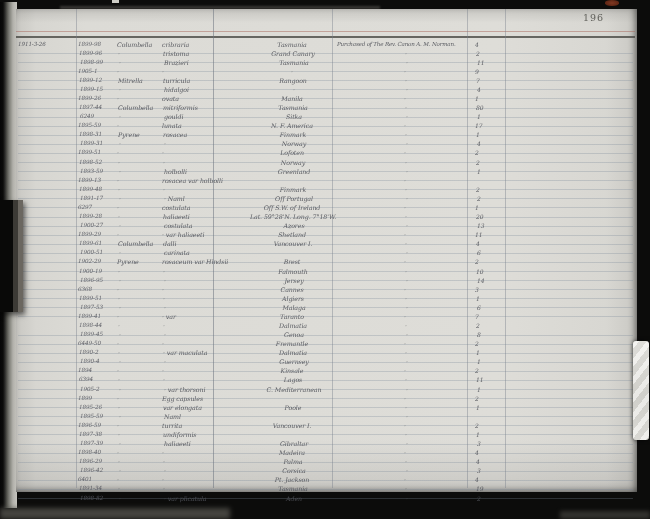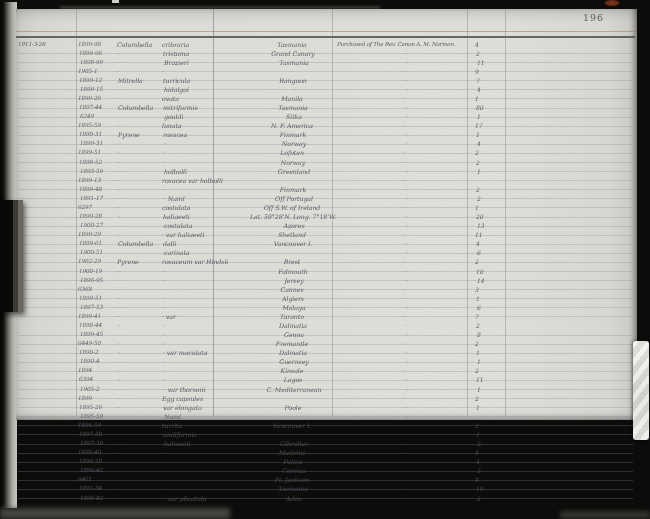--- a/index.html
+++ b/index.html
@@ -10,21 +10,21 @@
   }
   .photo{position:absolute;inset:0;}
   
   .edges{
     position:absolute;left:0;top:2px;width:17px;height:506px;
     background:linear-gradient(to right,#060606 0,#0b0b0a 3px,#2c2c2a 5px,#55554f 7px,
       #7a7a74 9px,#96968f 11px,#b2b1ab 13px,#c6c5bf 17px);
   }
   
   .page{
-    position:absolute;left:16px;top:9px;width:621px;height:411px;
+    position:absolute;left:16px;top:9px;width:621px;height:483px;
     background:
       linear-gradient(to bottom, rgba(0,0,0,.10) 0, rgba(0,0,0,0) 14px, rgba(0,0,0,0) 430px, rgba(0,0,0,.12) 497px),
       linear-gradient(to right,#c9c8c3 0,#d7d6d1 20px,#dcdbd6 70px,#deddd8 480px,#d8d7d2 590px,#c9c8c3 621px);
     box-shadow:inset -5px 0 7px -3px rgba(0,0,0,.45), inset 0 -5px 7px -3px rgba(0,0,0,.4);
   }
   .hlines{
     position:absolute;left:2px;right:4px;top:36px;height:455px;
     background:repeating-linear-gradient(to bottom, rgba(0,0,0,0) 0 8.1px, rgba(122,136,152,.30) 8.1px 9.08px);
   }
   .redline{position:absolute;left:0;right:2px;top:22px;height:1px;background:rgba(168,104,92,.5);}

